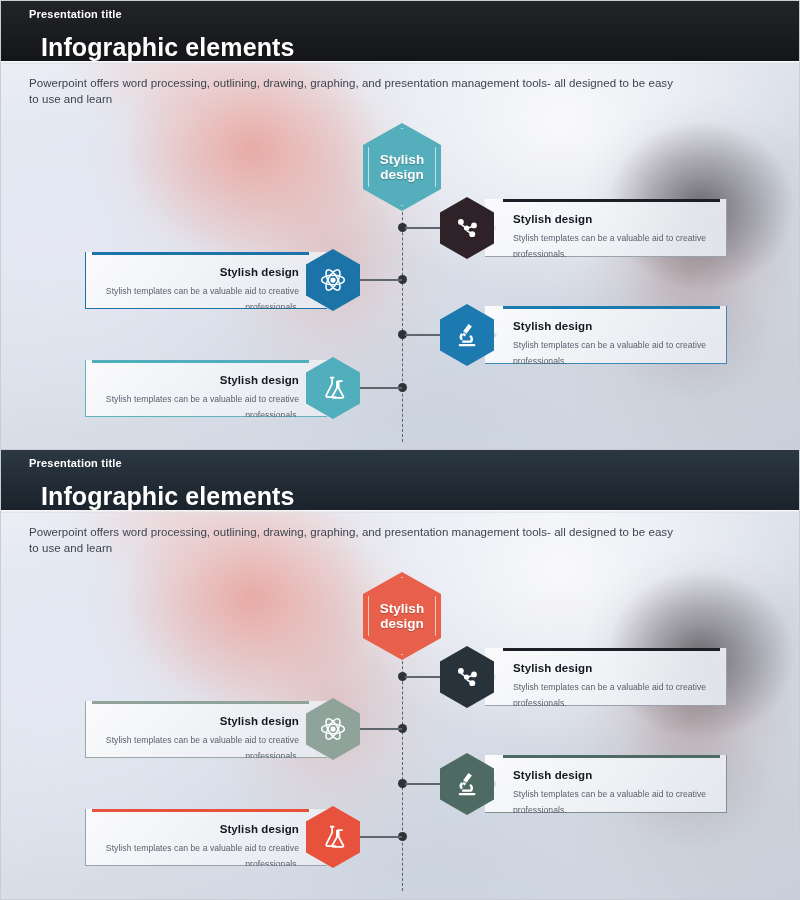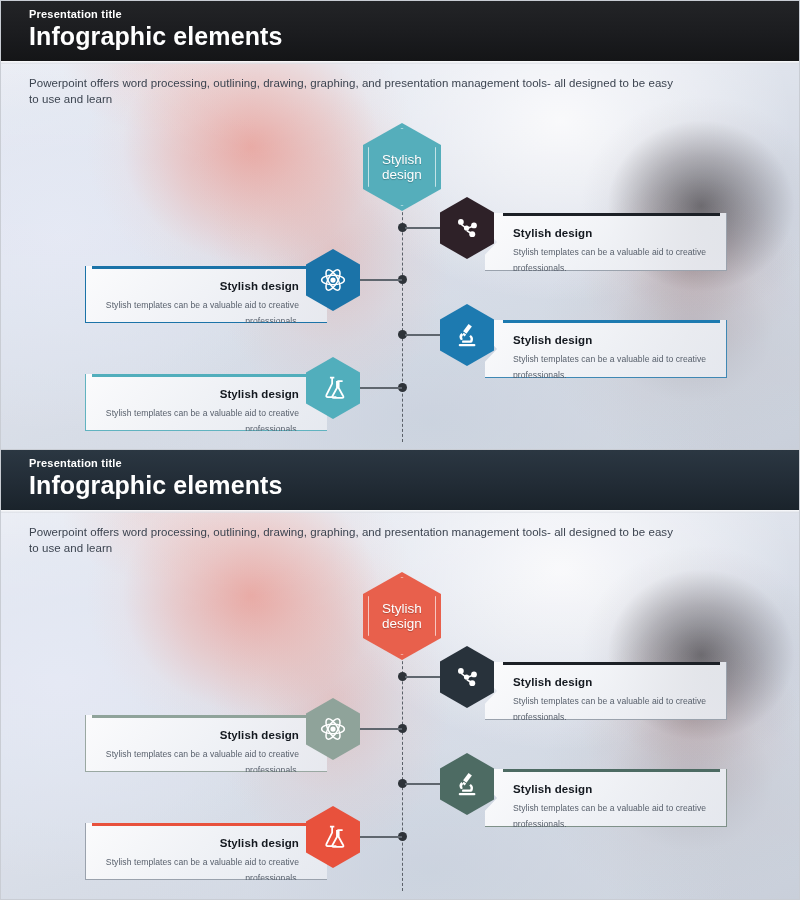--- a/index.html
+++ b/index.html
@@ -57,21 +57,21 @@
     color:#ffffff;
   }
   .header.dark{background:linear-gradient(180deg,#232427 0%,#1b1c1f 55%,#141517 100%);}
   .header.slate{background:linear-gradient(180deg,#2b3742 0%,#222c36 55%,#1a232b 100%);}
   .header-kicker{
     font-size:11px;font-weight:bold;letter-spacing:0.2px;
     line-height:13px;margin:0 0 1px 0;
   }
   .header-title{
     font-size:25px;font-weight:bold;letter-spacing:0.1px;
-    line-height:29px;margin:0;
+    line-height:29px;margin:12px;
   }
   .header-rule{
     position:absolute;left:0;right:0;bottom:-3px;height:3px;
     background:linear-gradient(180deg,rgba(255,255,255,0.85),rgba(210,214,222,0.6));
   }
 
   
   .intro{
     position:relative;
     margin:14px 0 0 28px;
@@ -106,39 +106,38 @@
   }
   .hex-ring{
     position:absolute;inset:5px;
     clip-path:polygon(50% 0%,100% 25%,100% 75%,50% 100%,0% 75%,0% 25%);
     background:transparent;
     box-shadow:inset 0 0 0 1px rgba(255,255,255,0.65);
   }
 
   .hub{
     left:362px;top:122px;width:78px;height:88px;
-    font-size:13.5px;font-weight:normal;line-height:15px;text-align:center;
+    font-size:13.5px;font-weight:bold;line-height:15px;text-align:center;
     text-shadow:0 1px 1px rgba(0,0,0,0.25);
     filter:drop-shadow(0 2px 3px rgba(0,0,0,0.30));
   }
   .hub .label{position:relative;z-index:3;}
 
   .icon-hex{
     width:54px;height:62px;
     filter:drop-shadow(0 1px 2px rgba(0,0,0,0.28));
   }
   .icon-hex svg{position:relative;z-index:3;width:28px;height:28px;display:block;}
 
   
   .card{
     position:absolute;
     box-sizing:border-box;
     background:linear-gradient(135deg,rgba(252,252,253,0.96) 0%,rgba(240,242,246,0.93) 55%,rgba(232,235,241,0.90) 100%);
     box-shadow:0 1px 3px rgba(20,25,35,0.16);
-    margin-top:14px;
   }
   .card .accent{position:absolute;top:0;height:3px;}
   .card .ttl{
     position:absolute;font-size:11.5px;font-weight:bold;color:#13181f;
     letter-spacing:0.1px;line-height:13px;
   }
   .card .desc{
     position:absolute;font-size:8.6px;color:#58606c;line-height:16px;
     letter-spacing:0.05px;
   }

